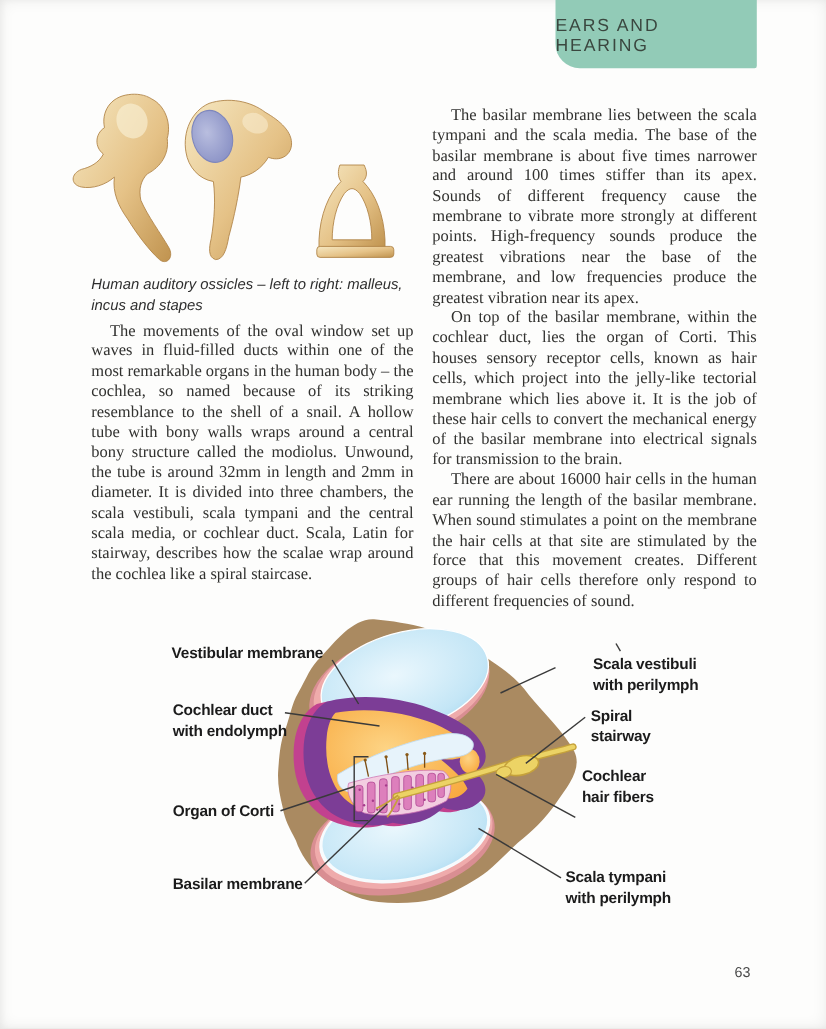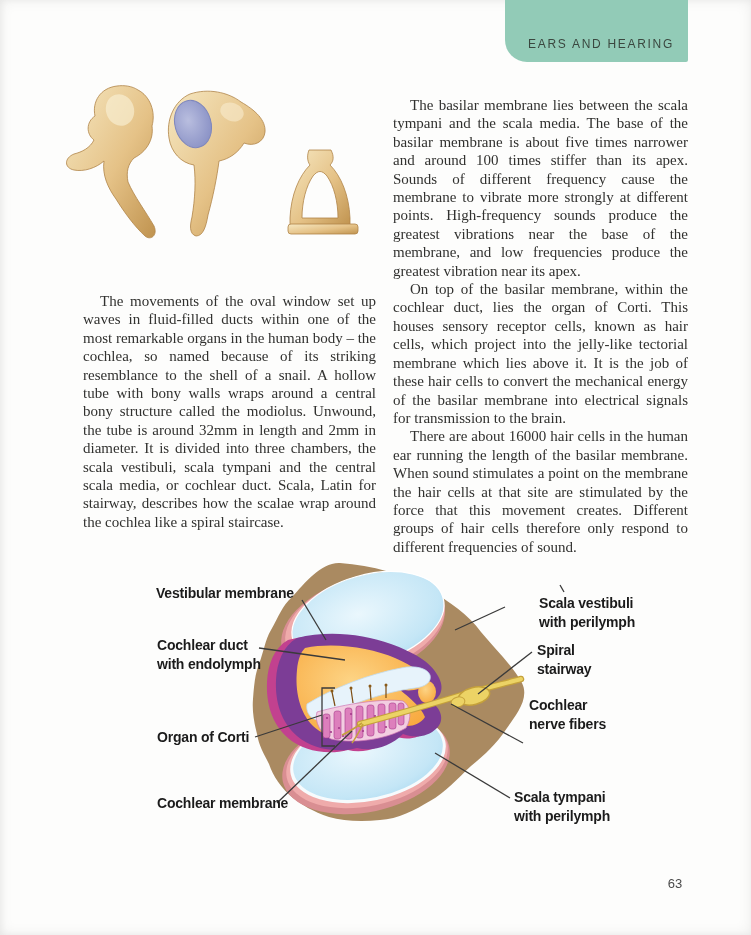--- a/index.html
+++ b/index.html
@@ -10,21 +10,21 @@
     box-shadow:inset 0 0 14px rgba(0,0,0,.07), inset 2px 0 6px rgba(0,0,0,.04);
   }
   
   .banner{
     position:absolute;left:505px;top:0;width:183px;height:62px;
     background:#92cbb7;border-radius:0 0 2px 22px;
     display:flex;align-items:flex-end;justify-content:flex-end;
     padding:0 14px 11px 0;box-sizing:border-box;
   }
   .banner-text{
-    font-family:"Liberation Sans",sans-serif;font-size:12px;
+    font-family:"Liberation Sans",sans-serif;font-size:16px;
     letter-spacing:1.7px;color:#3a473f;font-weight:500;
   }
   
   .col{position:absolute;text-align:justify;color:#31312f;font-size:15px;line-height:18.4px;}
   .col p{margin:0;text-indent:17px;}
   #left-col{left:83px;top:292px;width:293px;}
   #right-col{left:393px;top:96px;width:295px;}
   
   .fig-caption{
     position:absolute;font-family:"Liberation Sans",sans-serif;
@@ -89,20 +89,21 @@
       <path fill="url(#boneGrad)" stroke="#b08448" stroke-width="0.8" fill-rule="evenodd" d="
         M 247,72 L 269,72 C 272,78 272,83 268,87
         C 279,98 287,117 288,140 L 288,148 L 228,148 L 228,140
         C 229,117 237,98 248,87 C 245,83 245,77 247,72 Z
         M 251,98 C 244,108 240,124 240,140 L 276,140
         C 276,124 272,108 265,98 C 260,92 256,92 251,98 Z"></path>
       <rect x="226" y="146" width="70" height="10" rx="3" fill="url(#boneGrad)" stroke="#b08448" stroke-width="0.8"></rect>
     </g>
   </svg>
 
+  <div id="ossicles-caption" class="fig-caption">Human auditory ossicles – left to right: malleus, incus and stapes</div>
 
   <div id="left-col" class="col">
     <p>The movements of the oval window set up waves in fluid-filled ducts within one of the most remarkable organs in the human body – the cochlea, so named because of its striking resemblance to the shell of a snail. A hollow tube with bony walls wraps around a central bony structure called the modiolus. Unwound, the tube is around 32mm in length and 2mm in diameter. It is divided into three chambers, the scala vestibuli, scala tympani and the central scala media, or cochlear duct. Scala, Latin for stairway, describes how the scalae wrap around the cochlea like a spiral staircase.</p>
   </div>
   <div id="right-col" class="col">
     <p>The basilar membrane lies between the scala tympani and the scala media. The base of the basilar membrane is about five times narrower and around 100 times stiffer than its apex. Sounds of different frequency cause the membrane to vibrate more strongly at different points. High-frequency sounds produce the greatest vibrations near the base of the membrane, and low frequencies produce the greatest vibration near its apex.</p>
     <p>On top of the basilar membrane, within the cochlear duct, lies the organ of Corti. This houses sensory receptor cells, known as hair cells, which project into the jelly-like tectorial membrane which lies above it. It is the job of these hair cells to convert the mechanical energy of the basilar membrane into electrical signals for transmission to the brain.</p>
     <p>There are about 16000 hair cells in the human ear running the length of the basilar membrane. When sound stimulates a point on the membrane the hair cells at that site are stimulated by the force that this movement creates. Different groups of hair cells therefore only respond to different frequencies of sound.</p>
   </div>
 
@@ -240,34 +241,34 @@
   </div>
   <div class="dlabel" style="left:157px;top:636px;">
     <div>Cochlear duct</div>
     <div><span>with </span><span class="it">endolymph</span></div>
   </div>
   <div class="dlabel" style="left:157px;top:728px;">
     <div>Organ of Corti</div>
     <div><span></span><span class="it"></span></div>
   </div>
   <div class="dlabel" style="left:157px;top:794px;">
-    <div>Cochlear membrane</div>
+    <div>Basilar membrane</div>
     <div><span></span><span class="it"></span></div>
   </div>
   <div class="dlabel" style="left:539px;top:594px;">
     <div>Scala vestibuli</div>
     <div><span>with </span><span class="it">perilymph</span></div>
   </div>
   <div class="dlabel" style="left:537px;top:641px;">
     <div>Spiral</div>
     <div><span>stairway</span><span class="it"></span></div>
   </div>
   <div class="dlabel" style="left:529px;top:696px;">
     <div>Cochlear</div>
-    <div><span>nerve fibers</span><span class="it"></span></div>
+    <div><span>hair fibers</span><span class="it"></span></div>
   </div>
   <div class="dlabel" style="left:514px;top:788px;">
     <div>Scala tympani</div>
     <div><span>with </span><span class="it">perilymph</span></div>
   </div>
 
 
   <div class="page-num">63</div>
 
 </div>

